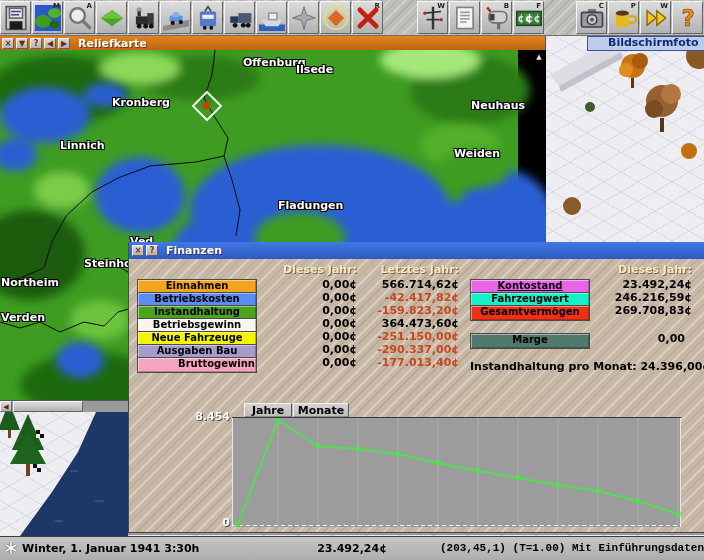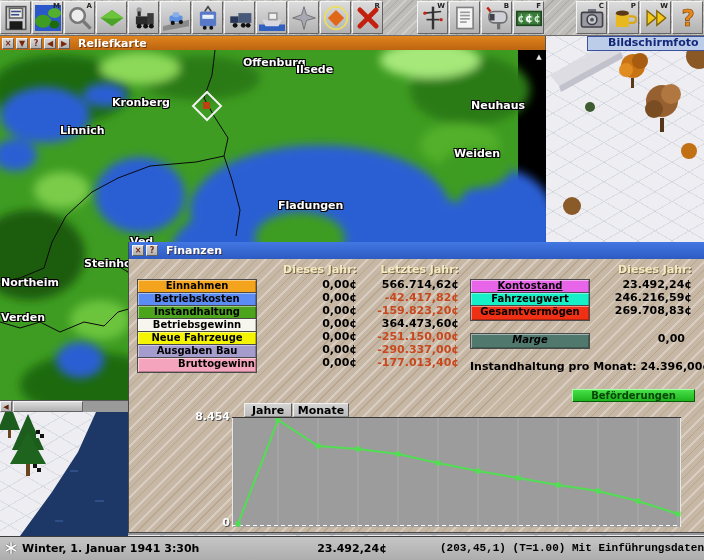--- a/index.html
+++ b/index.html
@@ -191,21 +191,21 @@
           <rect x="203" y="52" width="7" height="7" fill="#C04010"></rect>
           <polygon points="207,42 221,56 207,70 193,56" stroke="#F2F2F2" stroke-width="2" fill="none"></polygon>
         </g>
       </svg>
       <div id="map-vscroll-up">▲</div>
 
     <div class="city-label" style="left: 243px; top: 7px;">Offenburg</div>
         <div class="city-label" style="left: 296px; top: 14px;">Ilsede</div>
         <div class="city-label" style="left: 112px; top: 47px;">Kronberg</div>
         <div class="city-label" style="left: 471px; top: 50px;">Neuhaus</div>
-        <div class="city-label" style="left: 60px; top: 75px;">Linnich</div>
+        <div class="city-label" style="left: 60px; top: 90px;">Linnich</div>
         <div class="city-label" style="left: 454px; top: 98px;">Weiden</div>
         <div class="city-label" style="left: 278px; top: 150px;">Fladungen</div>
         <div class="city-label" style="left: 130px; top: 186px;">Ved</div>
         <div class="city-label" style="left: 84px; top: 208px;">Steinho</div>
         <div class="city-label" style="left: 1px; top: 227px;">Northeim</div>
         <div class="city-label" style="left: 1px; top: 262px;">Verden</div>
       </div>
     <div id="map-hscroll">
       <div class="arrow btn3d">◀</div>
       <div class="knob btn3d"></div>
@@ -221,29 +221,28 @@
   </div>
 
   <div id="fin-window">
     <div class="fin-hdr" style="right:348px;top:22px">Dieses Jahr:</div>
     <div class="fin-hdr" style="right:246px;top:22px">Letztes Jahr:</div>
     <div class="fin-hdr" style="right:13px;top:22px">Dieses Jahr:</div>
 
     <div id="fin-rows"></div>
     <div id="fin-assets"></div>
 
-    <div class="row-btn" id="marge-btn" style="left: 341px; top: 91px; width: 120px; background: rgb(80, 120, 108); color: rgb(0, 0, 0); font-style: italic;">Marge</div>
+    <div class="row-btn" id="marge-btn" style="left: 341px; top: 91px; width: 120px; background: rgb(80, 120, 108); color: rgb(0, 0, 0);">Marge</div>
     <div class="fin-val" style="right:20px;top:91px">0,00</div>
 
     <div id="fin-maint">Instandhaltung pro Monat: 24.396,00¢</div>
 
     <div class="chart-tab" style="left:115px;width:48px">Jahre</div>
     <div class="chart-tab" style="left:164px;width:56px">Monate</div>
 
-    <div id="transport-btn">Beförderungen</div>
 
     <div class="y-label" style="top:169px">8.454</div>
     <div class="y-label" style="top:275px">0</div>
 
     <div id="chart-plot"><svg width="449" height="109">
           <rect width="449" height="109" fill="#9C9C9C"></rect>
           <line x1="46" y1="0" x2="46" y2="109" stroke="#ACACAC" stroke-width="1"></line>
           <line x1="86" y1="0" x2="86" y2="109" stroke="#ACACAC" stroke-width="1"></line>
           <line x1="126" y1="0" x2="126" y2="109" stroke="#ACACAC" stroke-width="1"></line>
           <line x1="166" y1="0" x2="166" y2="109" stroke="#ACACAC" stroke-width="1"></line>

